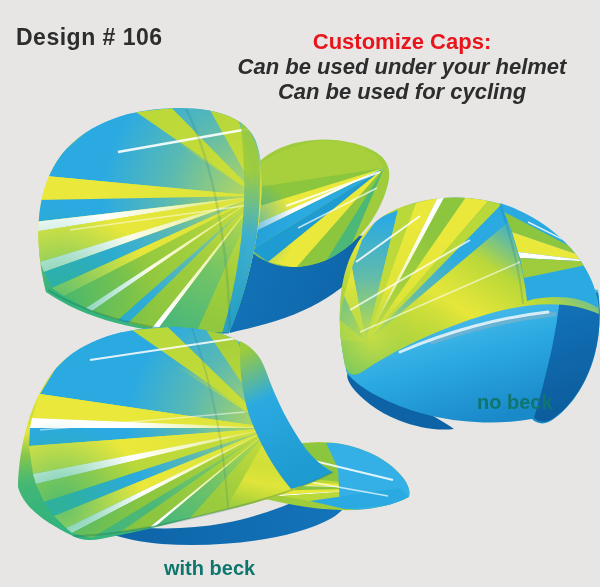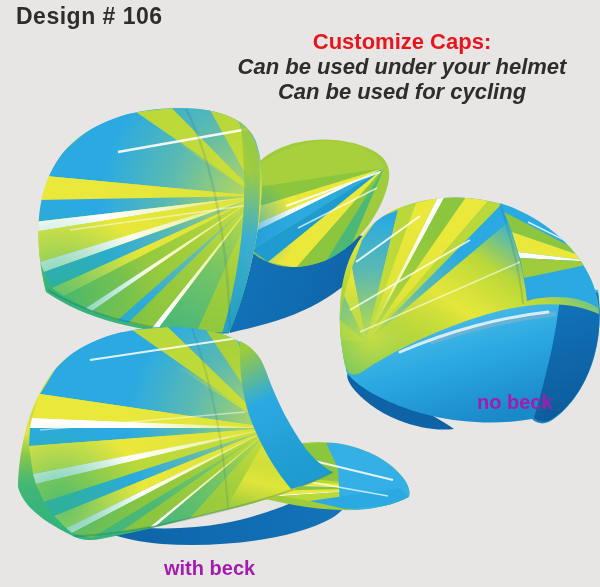--- a/index.html
+++ b/index.html
@@ -2,37 +2,37 @@
 <html><head>
 <meta charset="utf-8">
 <style>
   html,body{margin:0;padding:0;}
   body{font-family:"Liberation Sans","DejaVu Sans",sans-serif;}
   .stage{
     position:relative;width:600px;height:587px;overflow:hidden;
     background:#e7e6e4;
   }
   .design-number{
-    position:absolute;left:16px;top:3px;
+    position:absolute;left:16px;top:24px;
     font-size:23px;font-weight:bold;color:#2d2d2d;letter-spacing:.5px;
     white-space:nowrap;
   }
   .promo{
     position:absolute;left:202px;top:29px;width:400px;text-align:center;
   }
   .promo-title{
     font-size:22px;font-weight:bold;color:#e8151c;line-height:25px;
     white-space:nowrap;
   }
   .promo-line{
     font-size:22px;font-weight:bold;font-style:italic;color:#2d2d2d;
     line-height:25px;white-space:nowrap;
   }
   .cap-label{
-    position:absolute;font-size:20px;font-weight:bold;color:#a21caf;
+    position:absolute;font-size:20px;font-weight:bold;color:#0f766e;
     white-space:nowrap;
   }
   .label-no-beck{left:477px;top:391px;}
   .label-with-beck{left:164px;top:536px;margin-top:21px;}
   svg.caps{position:absolute;left:0;top:0;}
 </style>
 </head>
 <body>
 
 <div class="stage">

